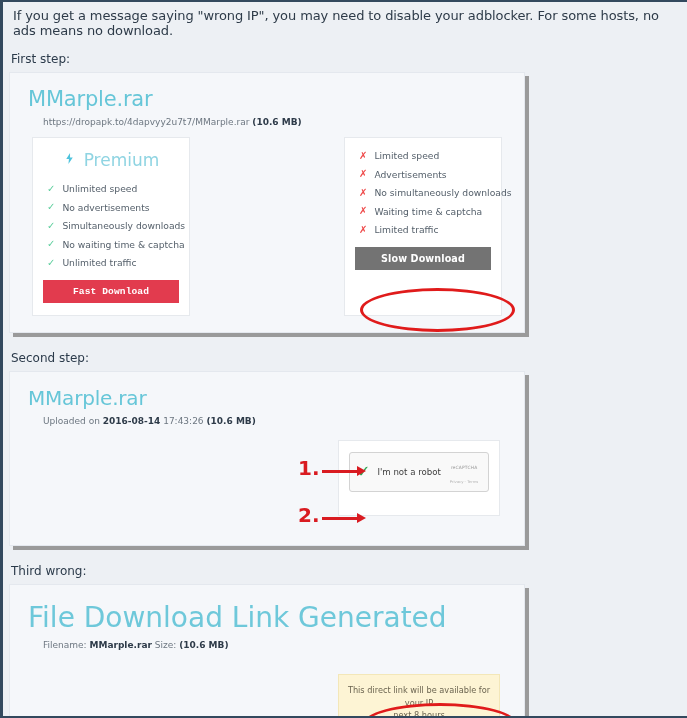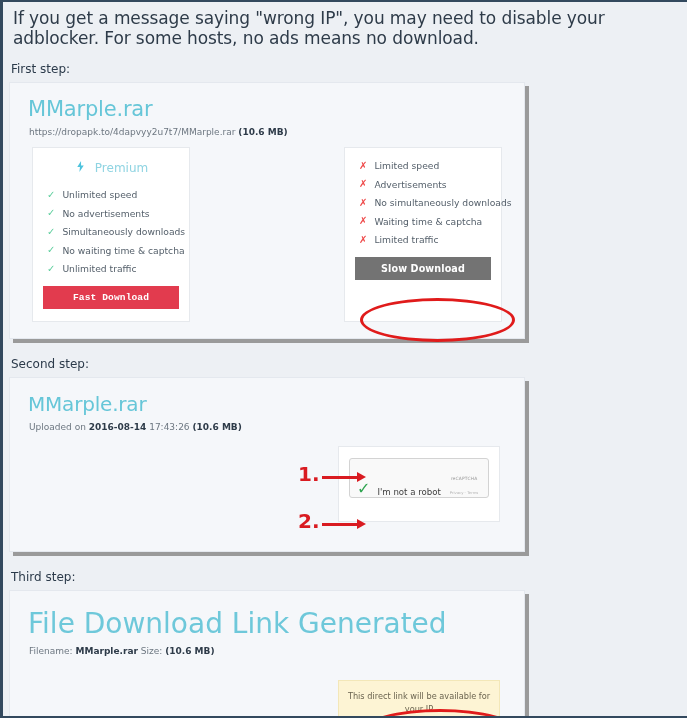--- a/index.html
+++ b/index.html
@@ -14,21 +14,21 @@
     color: #2e3b49;
     font-size: 12px;
     border-left: 3px solid #33495e;
     border-top: 2px solid #33495e;
     border-bottom: 2px solid #33495e;
   }
 
   .page { padding: 0 0 0 6px; }
 
   .intro-text {
-    font-size: 17px;
+    font-size: 13px;
     color: #2e3b49;
     padding: 6px 4px 10px 4px;
     letter-spacing: -0.1px;
   }
 
   .step-label {
     font-weight: normal;
     font-size: 12px;
     color: #2b3a4a;
     padding: 4px 0 6px 2px;
@@ -49,21 +49,21 @@
     color: #66c6d8;
     font-size: 21px;
     font-weight: 400;
     letter-spacing: -0.2px;
     margin: 4px 0 6px 4px;
   }
   .file-title.small { font-size: 20px; }
   .file-meta {
     font-size: 9px;
     color: #6d7781;
-    margin: 0 0 6px 5px;
+    margin: 0 0 6px 19px;
   }
   .file-meta b { color: #2e3b49; }
 
   
   .cards {
     display: flex;
     justify-content: space-between;
     padding: 4px 8px 0 8px;
   }
   .opt-card {
@@ -74,21 +74,21 @@
   }
   .opt-head {
     display: flex;
     align-items: center;
     justify-content: center;
     gap: 8px;
     margin-bottom: 13px;
   }
   .opt-head .label {
     color: #8fd4e2;
-    font-size: 12px;
+    font-size: 17px;
   }
   .feat-list { margin: 0 0 12px 4px; }
   .feat {
     display: flex;
     align-items: center;
     gap: 7px;
     font-size: 9.2px;
     color: #55606b;
     margin-bottom: 7.5px;
     white-space: nowrap;
@@ -124,21 +124,21 @@
     border: 1px solid #e6e9ed;
     width: 162px;
     padding: 11px 10px;
   }
   .recaptcha-box {
     background: #f9f9f9;
     border: 1px solid #d3d3d3;
     border-radius: 3px;
     height: 40px;
     display: flex;
-    align-items: flex-end;
+    align-items: center;
     padding: 0 7px;
     margin-bottom: 12px;
   }
   .recap-check { color: #2ea44f; font-size: 16px; margin-right: 7px; line-height: 1; }
   .recap-text { font-size: 8.6px; color: #3c3c3c; flex: 1; }
   .recap-brand { text-align: center; width: 34px; }
   .recap-logo {
     width: 17px; height: 17px; margin: 0 auto 1px auto;
     border-radius: 50%;
     background:
@@ -313,21 +313,21 @@
     <div class="pointer" style="left:288px; top:86px;">
       <span class="num">1.</span>
       <span class="shaft"></span>
     </div>
     <div class="pointer" style="left:288px; top:133px;">
       <span class="num">2.</span>
       <span class="shaft"></span>
     </div>
   </div>
 
-  <div class="step-label">Third step:</div>
+  <div class="step-label">Third wrong:</div>
   <div class="panel" style="min-height:165px;">
     <div class="panel-inner">
       <div class="gen-title">File Download Link Generated</div>
       <div class="file-meta">
         <span>Filename: </span><b>MMarple.rar</b><span> Size: </span><b>(10.6 MB)</b>
       </div>
 
       <div style="height:18px;"></div>
 
       <div class="notice">

